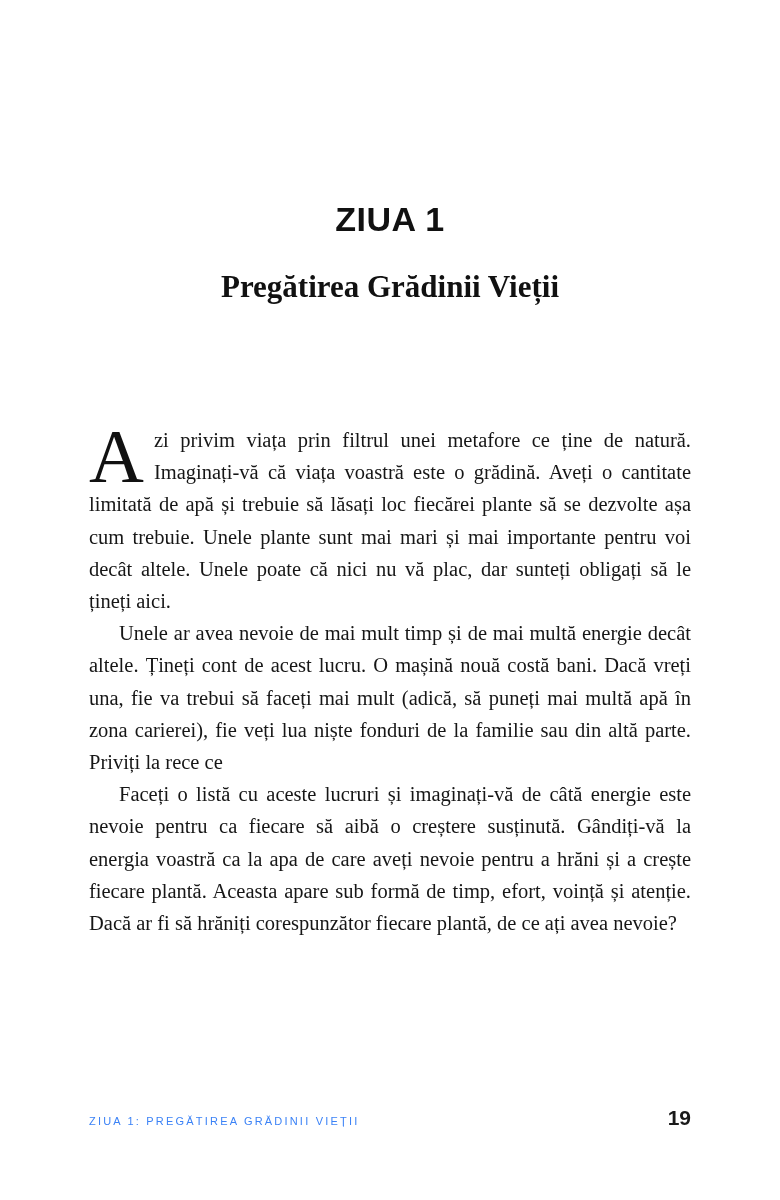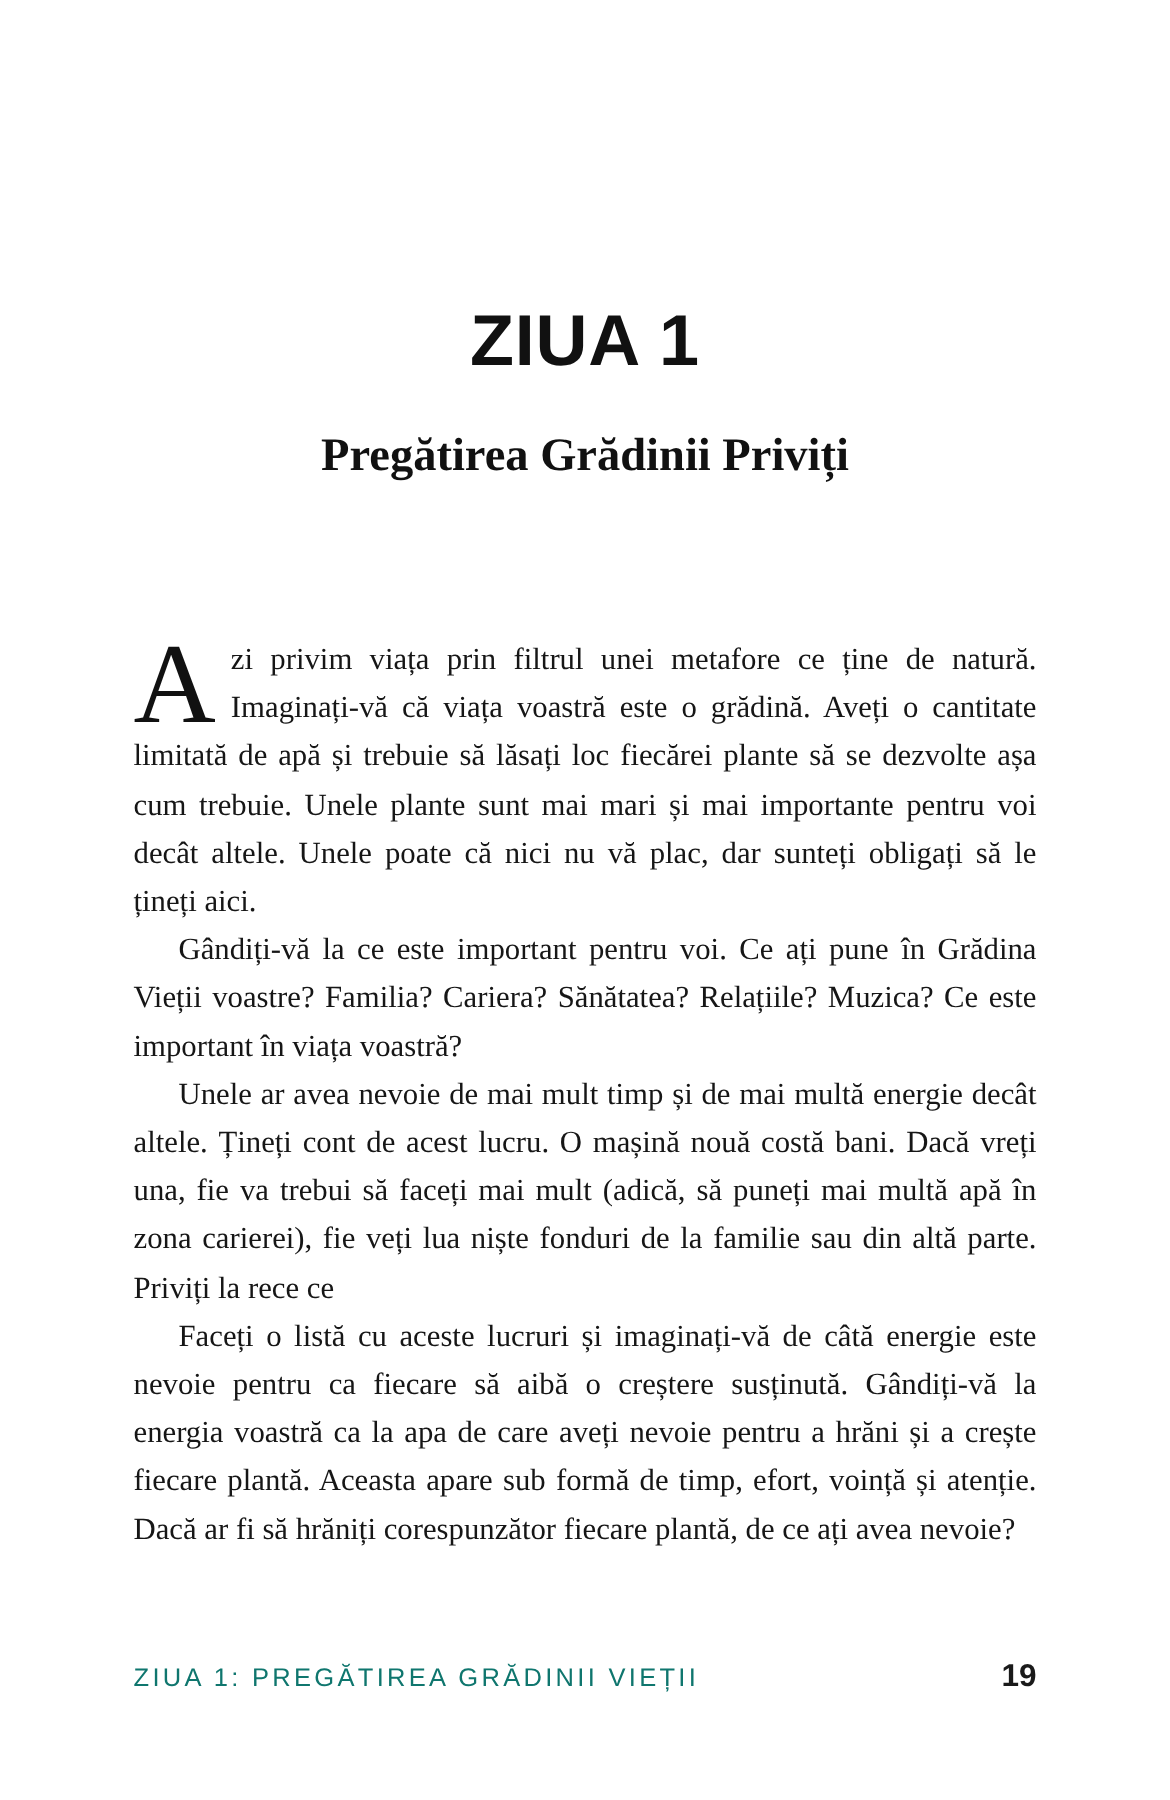--- a/index.html
+++ b/index.html
@@ -16,21 +16,21 @@
     color: #141414;
     font-family: "Liberation Serif", serif;
     overflow: hidden;
   }
   .chapter-title {
     margin: 0;
     padding-top: 200px;
     text-align: center;
     font-family: "Liberation Sans", sans-serif;
     font-weight: 700;
-    font-size: 48px;
+    font-size: 34px;
     letter-spacing: 0.5px;
     color: #111111;
   }
   .chapter-subtitle {
     margin: 0;
     margin-top: 30px;
     text-align: center;
     font-family: "Liberation Serif", serif;
     font-weight: 700;
     font-size: 31px;
@@ -66,50 +66,47 @@
     position: absolute;
     left: 89px;
     right: 89px;
     bottom: 70px;
     display: flex;
     justify-content: space-between;
     align-items: baseline;
   }
   .running-title {
     font-family: "Liberation Sans", sans-serif;
-    font-size: 17px;
+    font-size: 11px;
     letter-spacing: 2.2px;
     font-weight: 500;
-    color: #0f766e;
+    color: #3b82f6;
   }
   .page-number {
     font-family: "Liberation Sans", sans-serif;
     font-size: 21px;
     font-weight: 700;
     color: #1a1a1a;
   }
 </style>
 </head>
 <body>
 
 <div class="page">
 
   <h1 class="chapter-title">ZIUA 1</h1>
 
-  <h2 class="chapter-subtitle">Pregătirea Grădinii Priviți</h2>
+  <h2 class="chapter-subtitle">Pregătirea Grădinii Vieții</h2>
 
   <div class="body-text">
 
     <p class="para first">
       <span class="dropcap">A</span><span>zi privim viața prin filtrul unei metafore ce ține de natură. Imaginați-vă că viața voastră este o grădină. Aveți o cantitate limitată de apă și trebuie să lăsați loc fiecărei plante să se dezvolte așa cum trebuie. Unele plante sunt mai mari și mai importante pentru voi decât altele. Unele poate că nici nu vă plac, dar sunteți obligați să le țineți aici.</span>
     </p>
 
-    <p class="para">
-      <span>Gândiți-vă la ce este important pentru voi. Ce ați pune în Grădina Vieții voastre? Familia? Cariera? Sănătatea? Relațiile? Muzica? Ce este important în viața voastră?</span>
-    </p>
 
     <p class="para">
       <span>Unele ar avea nevoie de mai mult timp și de mai multă energie decât altele. Țineți cont de acest lucru. O mașină nouă costă bani. Dacă vreți una, fie va trebui să faceți mai mult (adică, să puneți mai multă apă în zona carierei), fie veți lua niște fonduri de la familie sau din altă parte. Priviți la rece ce</span>
     </p>
 
     <p class="para">
       <span>Faceți o listă cu aceste lucruri și imaginați-vă de câtă energie este nevoie pentru ca fiecare să aibă o creștere susținută. Gândiți-vă la energia voastră ca la apa de care aveți nevoie pentru a hrăni și a crește fiecare plantă. Aceasta apare sub formă de timp, efort, voință și atenție. Dacă ar fi să hrăniți corespunzător fiecare plantă, de ce ați avea nevoie?</span>
     </p>
 
   </div>

